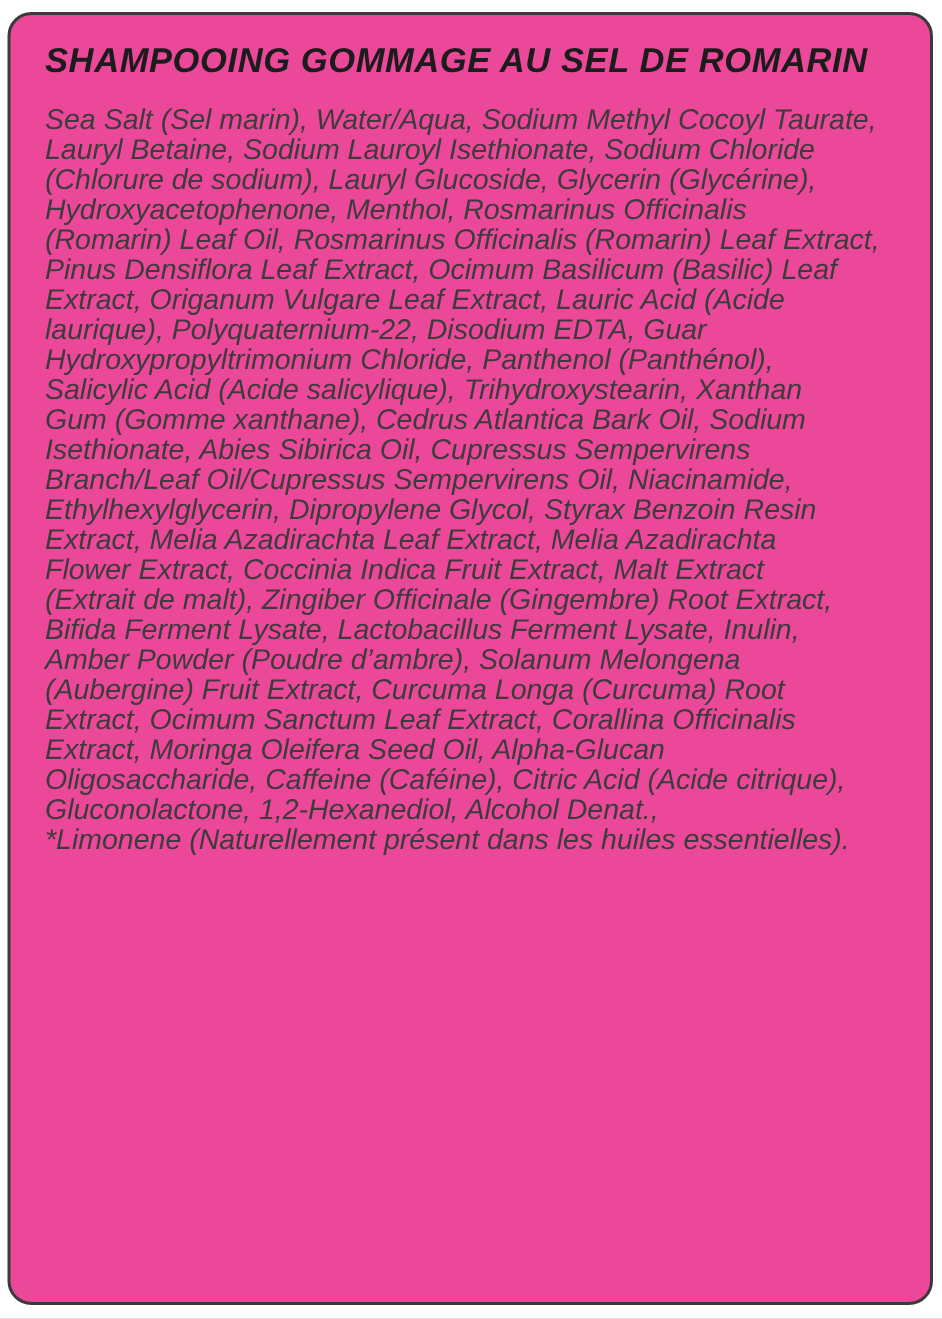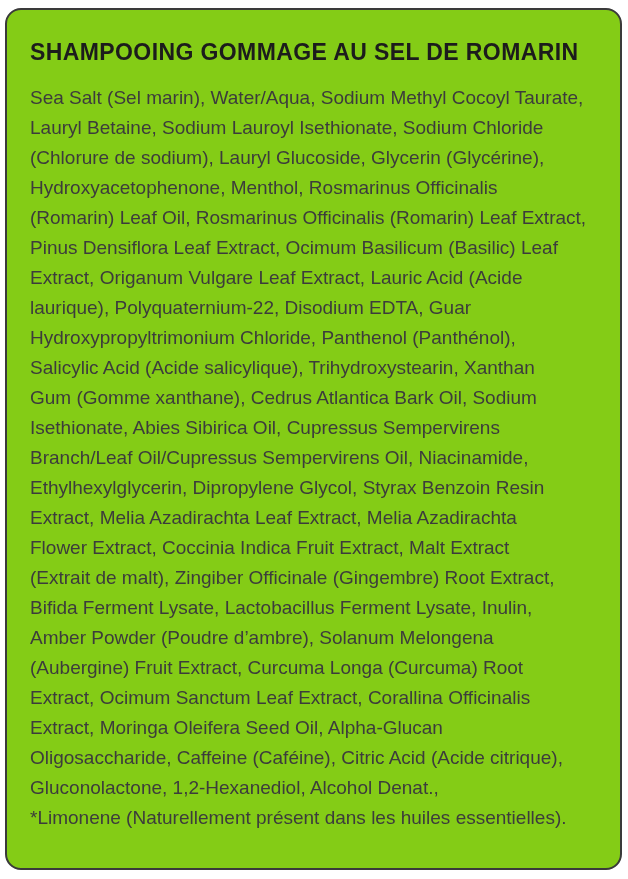--- a/index.html
+++ b/index.html
@@ -13,22 +13,23 @@
   }
   .card {
     position: absolute;
     left: 5px;
     top: 8px;
     width: 617px;
     height: 862px;
     box-sizing: border-box;
     border: 2px solid #3a3a3a;
     border-radius: 16px;
-    padding: 28px 20px 0 23px;
-    background: #84cc16;
+    padding: 16px 20px 0 23px;
+    background: #ec4899;
+    font-style: italic;
   }
   .title {
     margin: 0;
     font-size: 23px;
     line-height: 28px;
     font-weight: bold;
     letter-spacing: 0.4px;
     color: #1c1c1c;
     white-space: nowrap;
   }
@@ -36,21 +37,21 @@
     margin: 14px 0 0 0;
     font-size: 21px;
     line-height: 25.5px;
     font-weight: normal;
     color: #3c3c3c;
     white-space: pre-line;
   }
   .ingredients {
     margin: 17px 0 0 0;
     font-size: 19px;
-    line-height: 30px;
+    line-height: 20px;
     font-weight: normal;
     color: #3c3c3c;
     white-space: pre-line;
   }
 </style>
 </head>
 <body>
 
 <div class="card">
   <h1 class="title">SHAMPOOING GOMMAGE AU SEL DE ROMARIN</h1>

